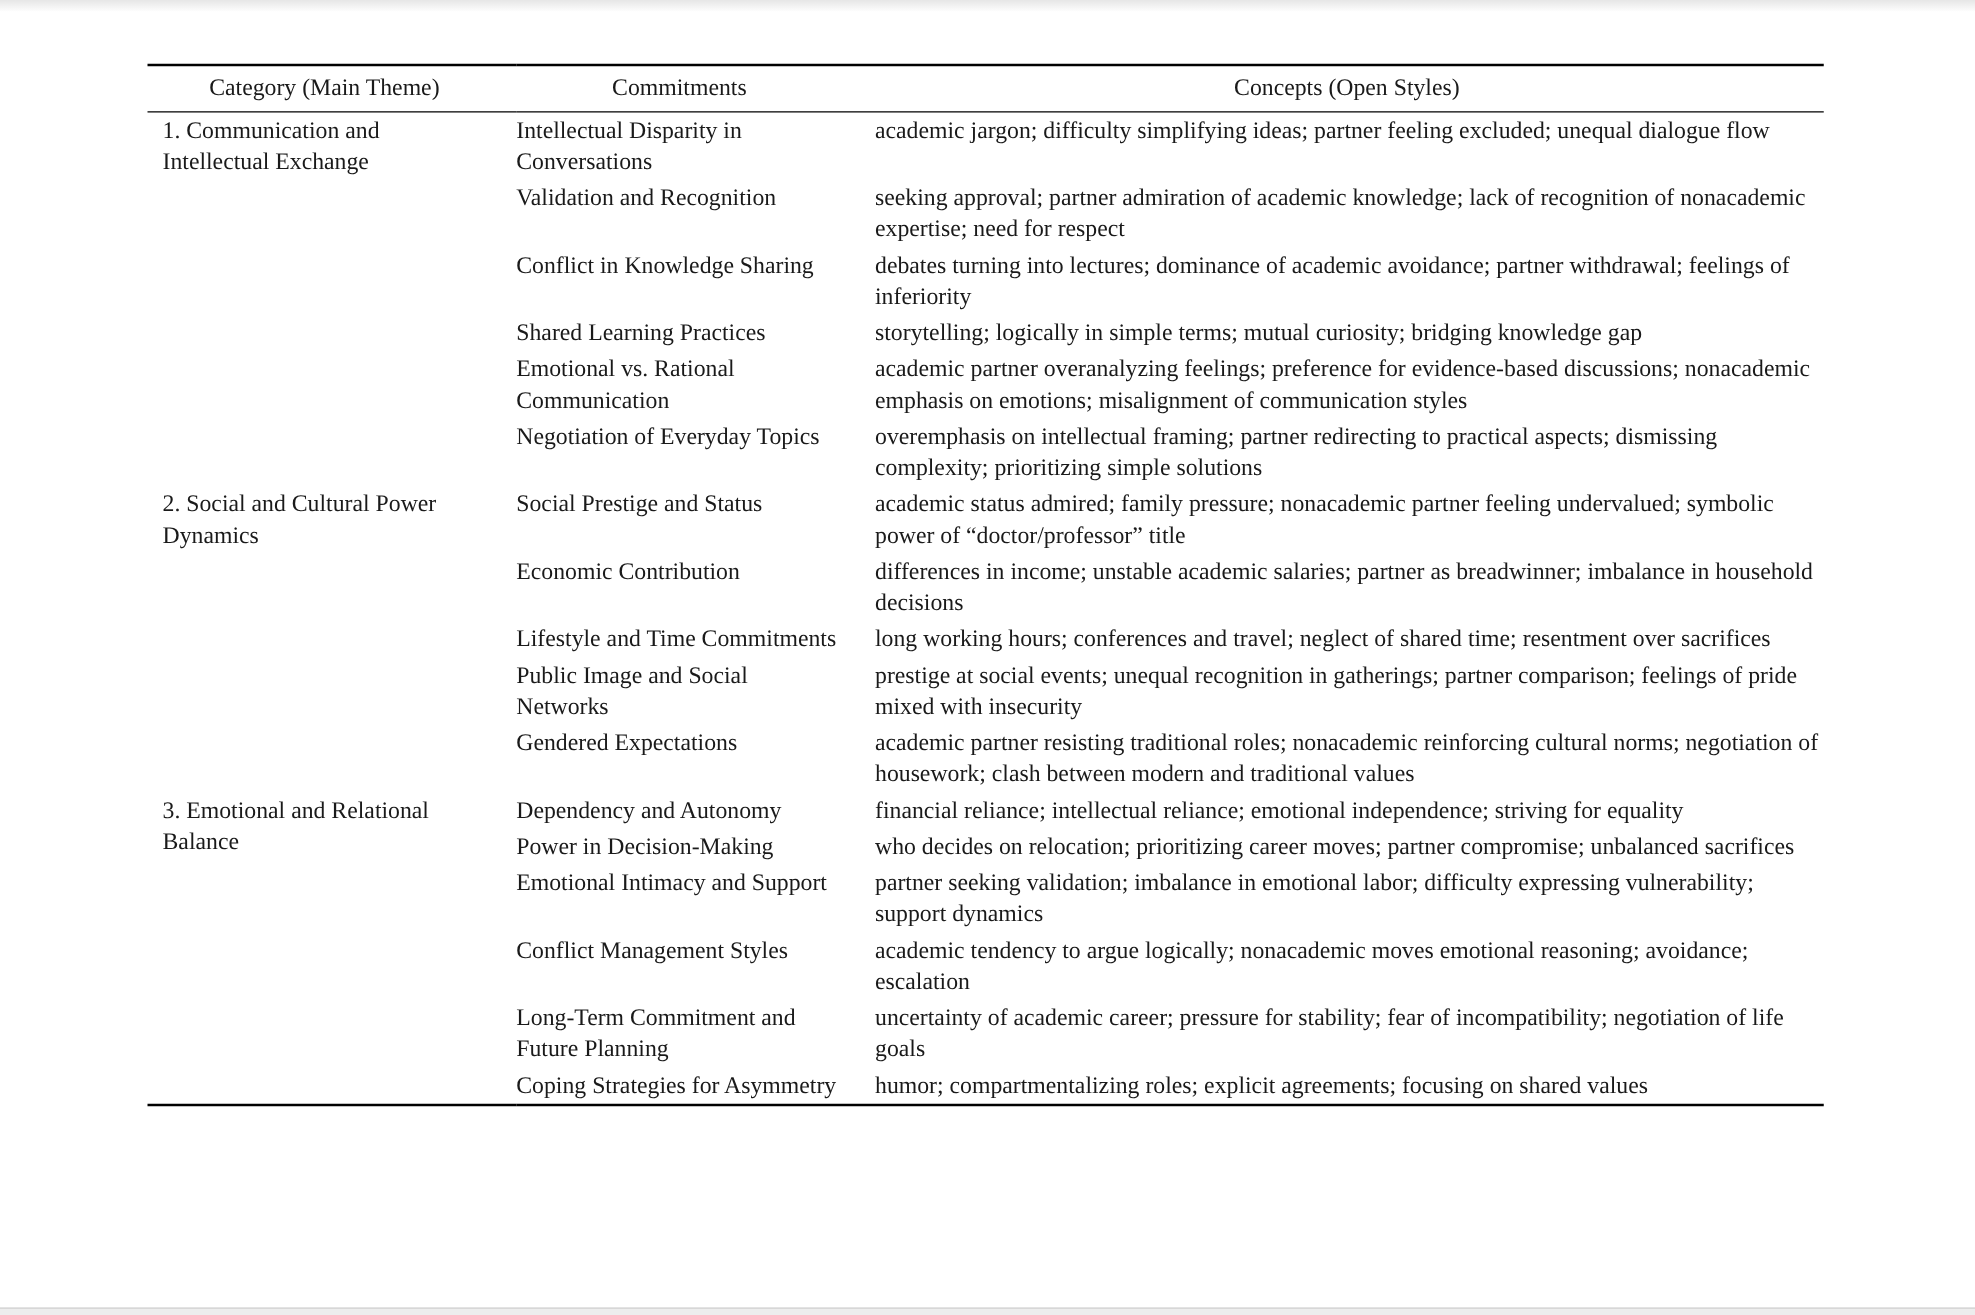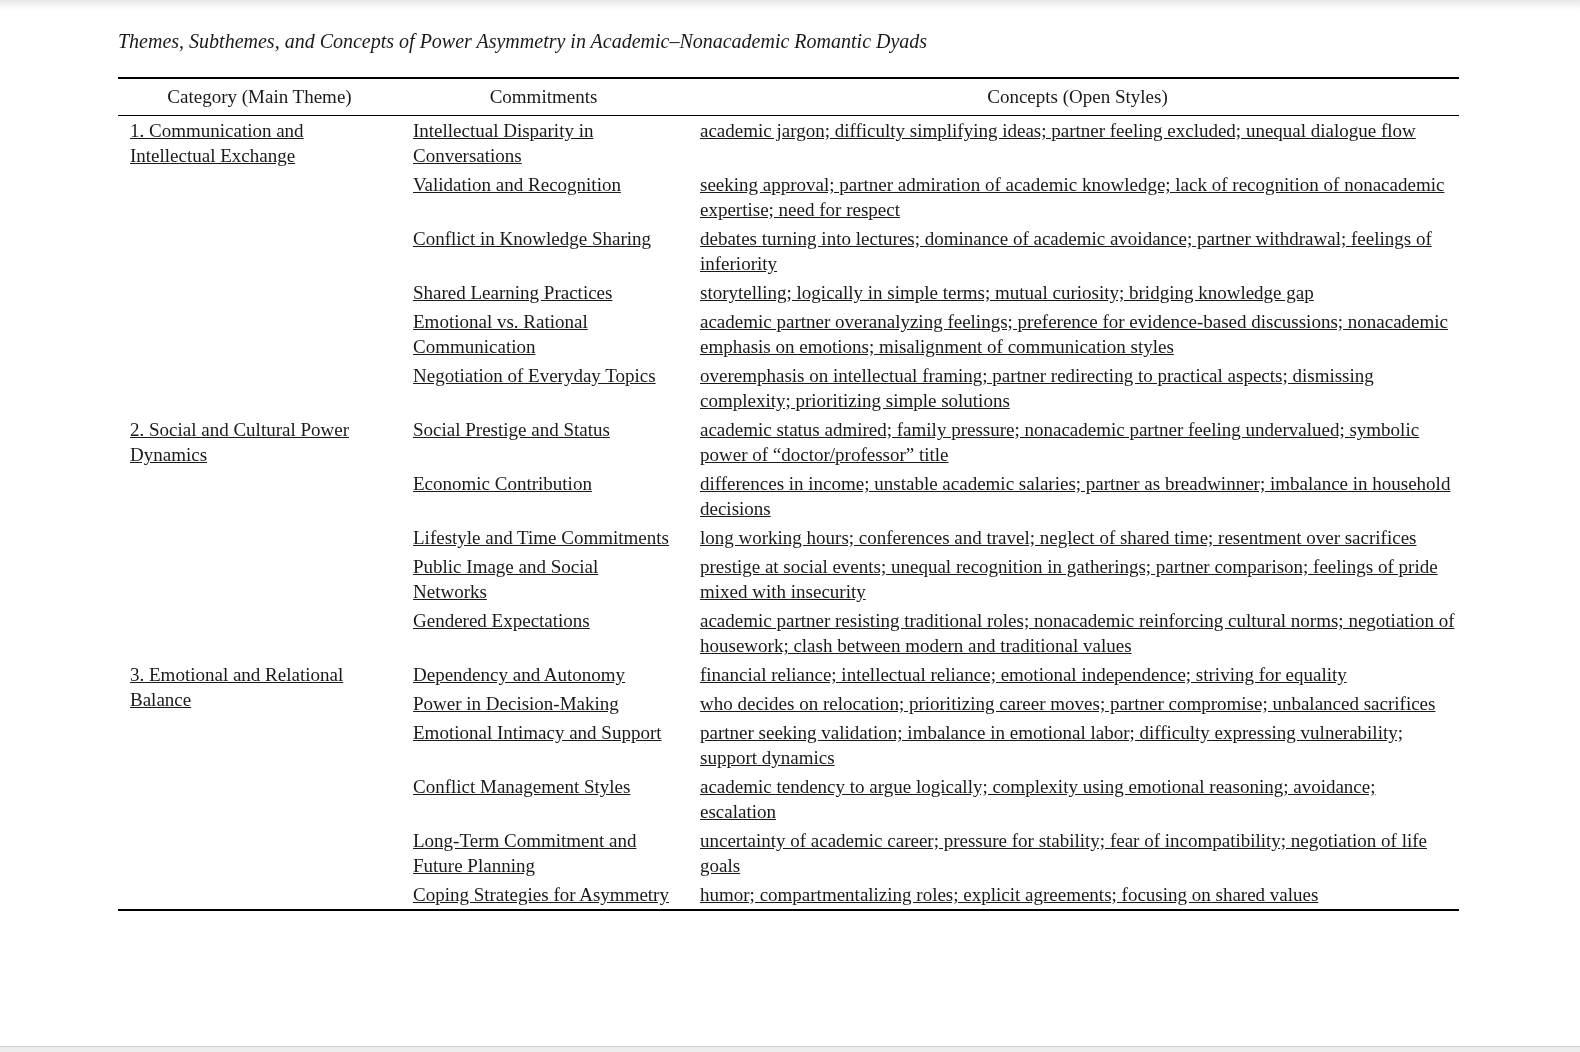--- a/index.html
+++ b/index.html
@@ -44,33 +44,31 @@
     font-weight: normal;
     vertical-align: top;
     border-bottom: 1px solid #000;
     padding-top: 5px;
     padding-bottom: 6px;
   }
   .apa-table td {
     vertical-align: top;
     padding-top: 2px;
     padding-bottom: 2px;
-    text-decoration: underline;
   }
   .col-category    { padding-left: 12px; padding-right: 24px; }
   .col-subcategory { padding-right: 26px; }
   .col-concepts    { padding-right: 4px; }
 </style>
 </head>
 <body>
 
 <div class="top-edge"></div>
 
 <div class="content">
-  <div class="table-title">Themes, Subthemes, and Concepts of Power Asymmetry in Academic–Nonacademic Romantic Dyads</div>
 
   <table class="apa-table">
     <colgroup>
       <col style="width:295px">
       <col style="width:287px">
       <col style="width:759px">
     </colgroup>
     <thead>
       <tr>
         <th class="col-category">Category (Main Theme)</th>
@@ -133,21 +131,21 @@
         <tr>
           <td class="col-subcategory">Power in Decision-Making</td>
           <td class="col-concepts">who decides on relocation; prioritizing career moves; partner compromise; unbalanced sacrifices</td>
         </tr>
         <tr>
           <td class="col-subcategory">Emotional Intimacy and Support</td>
           <td class="col-concepts">partner seeking validation; imbalance in emotional labor; difficulty expressing vulnerability; support dynamics</td>
         </tr>
         <tr>
           <td class="col-subcategory">Conflict Management Styles</td>
-          <td class="col-concepts">academic tendency to argue logically; complexity using emotional reasoning; avoidance; escalation</td>
+          <td class="col-concepts">academic tendency to argue logically; nonacademic moves emotional reasoning; avoidance; escalation</td>
         </tr>
         <tr>
           <td class="col-subcategory">Long-Term Commitment and Future Planning</td>
           <td class="col-concepts">uncertainty of academic career; pressure for stability; fear of incompatibility; negotiation of life goals</td>
         </tr>
         <tr>
           <td class="col-subcategory">Coping Strategies for Asymmetry</td>
           <td class="col-concepts">humor; compartmentalizing roles; explicit agreements; focusing on shared values</td>
         </tr>
       </tbody>

